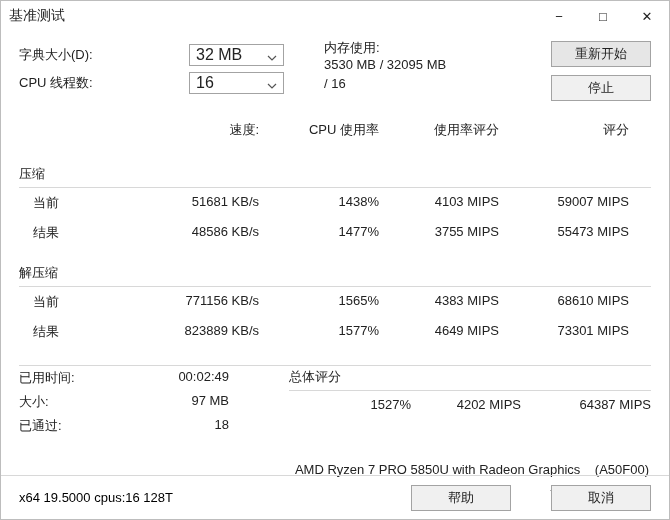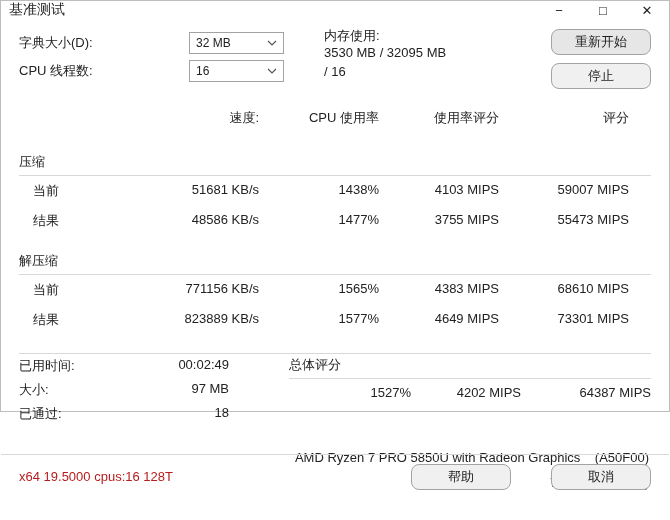--- a/index.html
+++ b/index.html
@@ -1,30 +1,30 @@
 <!DOCTYPE html>
 <html><head>
 <meta charset="utf-8">
 <style>
   *{box-sizing:border-box;margin:0;padding:0}
   html,body{width:670px;height:520px;overflow:hidden}
   body{font-family:"Microsoft YaHei","Segoe UI",sans-serif;font-size:13px;color:#222;background:#fff}
-  .window{width:670px;height:412px;border:1px solid #bdbdbd;background:#fff;display:flex;flex-direction:column}
+  .window{width:670px;height:520px;border:1px solid #bdbdbd;background:#fff;display:flex;flex-direction:column}
   .titlebar{height:30px;display:flex;align-items:center;padding-left:8px}
   .titlebar .title{flex:1;font-size:14px}
   .winbtns{display:flex;height:100%}
   .winbtn{width:44px;display:flex;align-items:center;justify-content:center;font-family:"Segoe UI Symbol","Segoe UI",sans-serif}
   .content{padding:10px 18px 8px 18px;flex:1;position:relative}
   .row{display:flex;align-items:center;height:28px}
   .lbl{width:170px}
-  .sel{width:95px;height:22px;border:1px solid #a3a3a3;display:flex;align-items:center;padding:0 6px;font-size:12px;position:relative;background:#fff}
+  .sel{width:95px;height:22px;border:1px solid #a3a3a3;display:flex;align-items:center;padding:0 6px;font-size:16px;position:relative;background:#fff}
   .sel .chev{position:absolute;right:6px;top:4px;color:#555}
   .rightinfo{padding-left:40px}
   .btncol{position:absolute;right:18px;top:10px;display:flex;flex-direction:column;gap:8px}
-  .btn{width:100px;height:26px;border:1px solid #a3a3a3;background:#e6e6e6;display:flex;align-items:center;justify-content:center;font-size:13px;border-radius:8px}
+  .btn{width:100px;height:26px;border:1px solid #a3a3a3;background:#e6e6e6;display:flex;align-items:center;justify-content:center;font-size:13px;border-radius:0}
   .btn.light{background:#f0f0f0}
   .hdrrow{display:flex;margin-top:24px}
   .c0{width:70px;padding-left:14px}
   .c1{width:170px;text-align:right}
   .c2{width:120px;text-align:right}
   .c3{width:120px;text-align:right}
   .c4{width:130px;text-align:right}
   .sectitle{margin-top:24px;border-bottom:1px solid #d8d8d8;padding:2px 0 4px 0}
   .drow{display:flex;padding:6px 0}
   .lrow{display:flex;padding:3px 0}
@@ -33,21 +33,21 @@
   .lowhdr{padding-left:0}
   .split{display:flex;margin-top:0}
   .split .left{width:270px}
   .split .right{flex:1}
   .rtitle{border-bottom:1px solid #d8d8d8;padding:2px 0 4px 0}
   .rrow{display:flex;justify-content:flex-end;padding:6px 0}
   .rv{width:110px;text-align:right}
   .cpu{text-align:right;margin-top:24px;padding-right:2px}
   .zip{text-align:right;margin-top:10px;padding-right:2px}
   .foot{position:absolute;left:0;right:0;bottom:0;border-top:1px solid #d8d8d8;height:44px;display:flex;align-items:center;padding:0 18px}
-  .foot .fl{flex:1;font-size:13px;color:#b91c1c}
+  .foot .fl{flex:1;font-size:13px;color:#000000}
   .foot .btns{display:flex;gap:40px}
   hr.sep{border:none;border-top:1px solid #d8d8d8;margin-top:18px}
 </style>
 </head>
 <body>
 
 <div class="window">
   <div class="titlebar">
     <div class="title">基准测试</div>
     <div class="winbtns">

